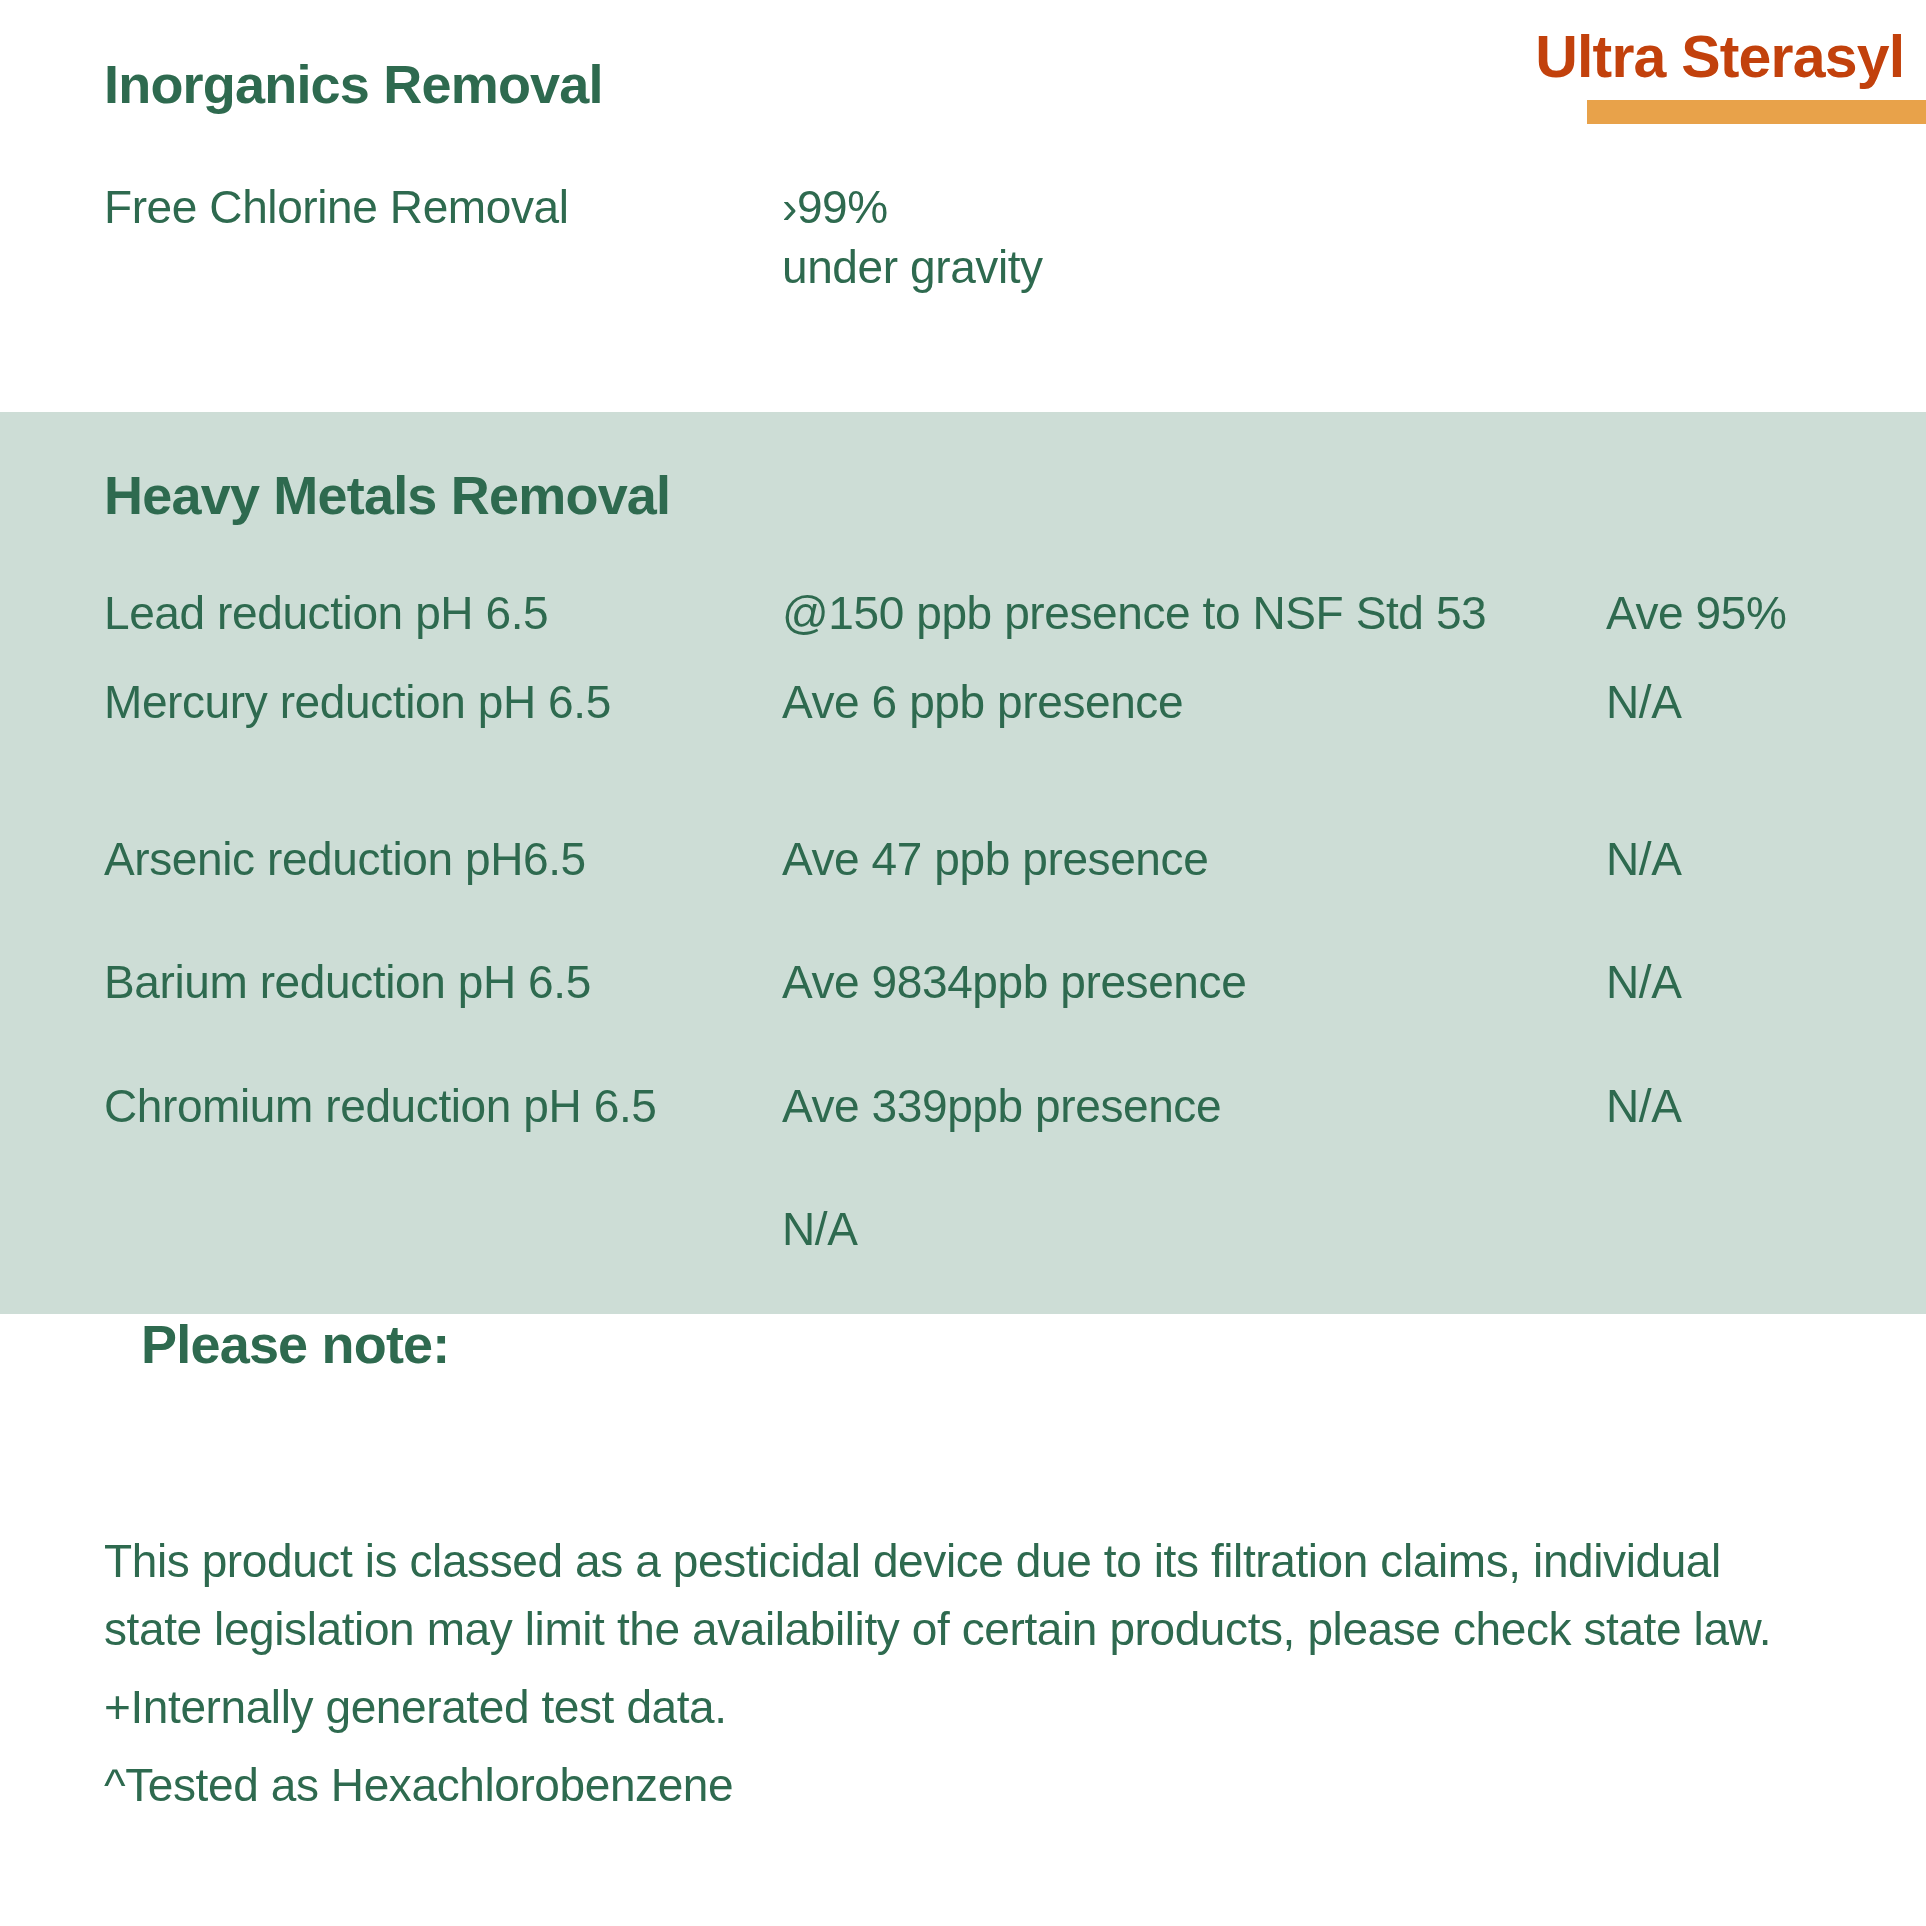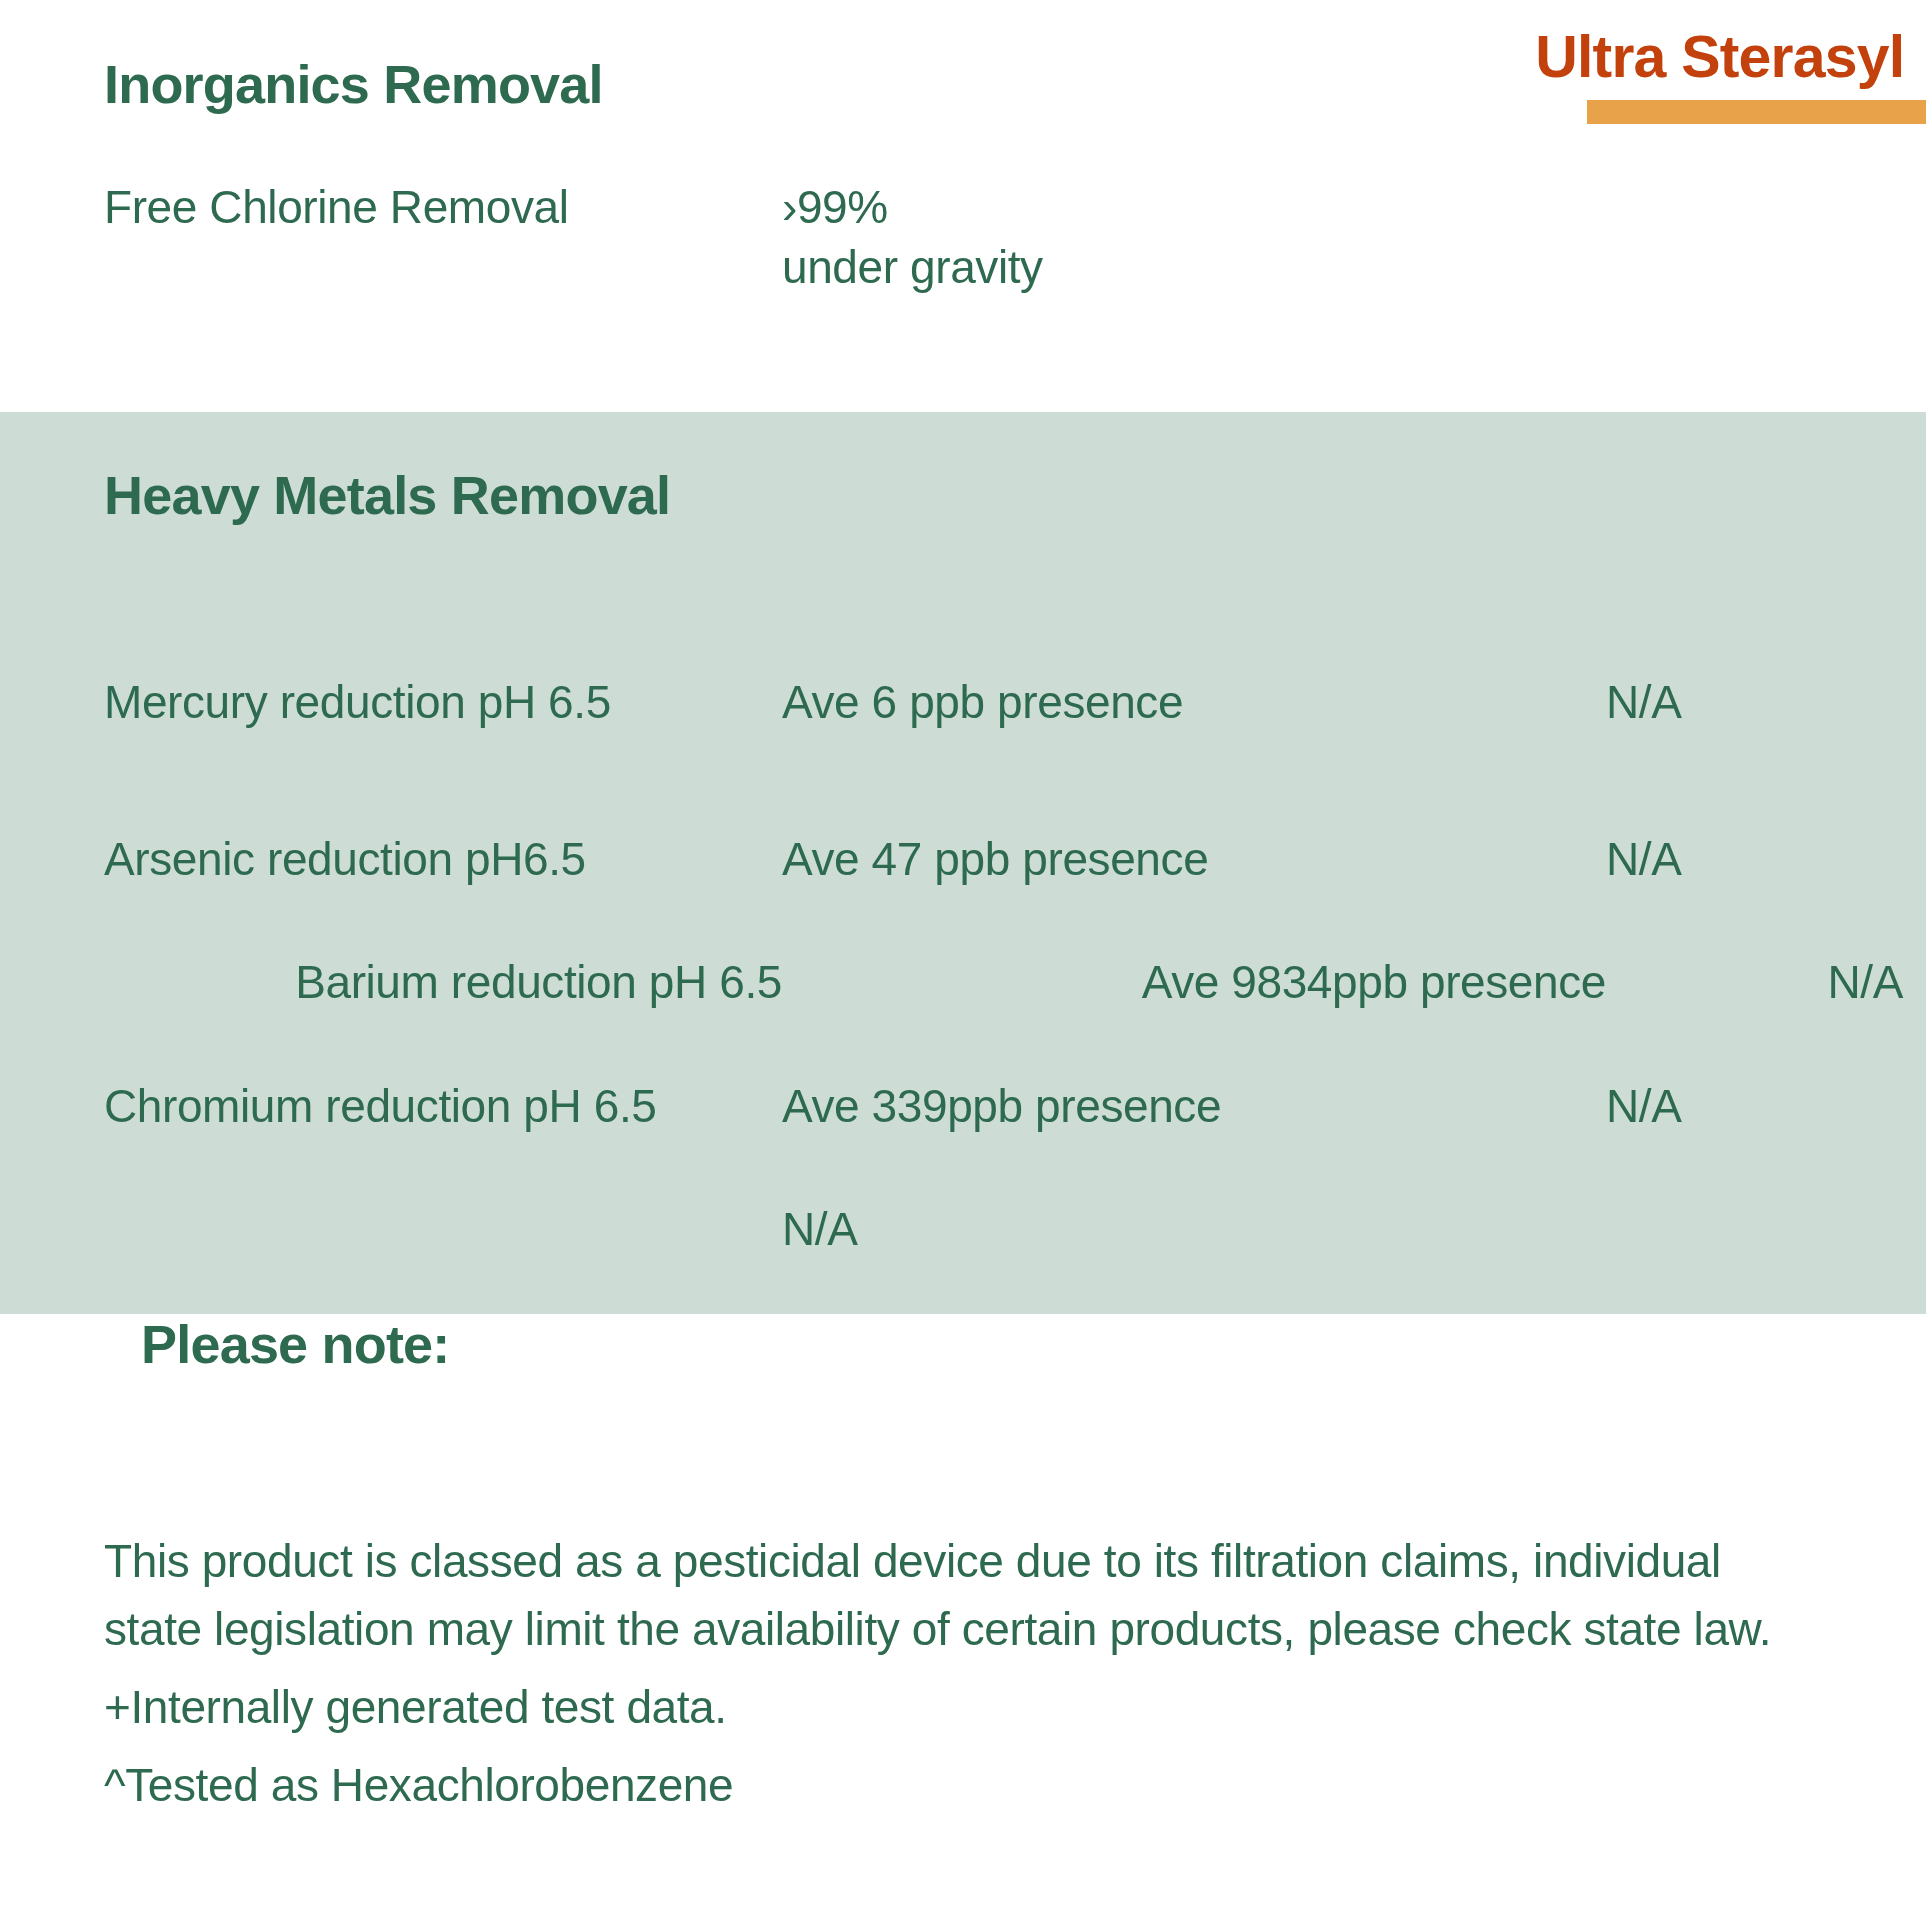--- a/index.html
+++ b/index.html
@@ -38,21 +38,21 @@
   
   .trow{
     position:absolute;left:104px;right:23px;
     display:grid;grid-template-columns:678px 824px auto;
     font-size:46px;font-weight:400;letter-spacing:-0.4px;line-height:60px;
   }
   .row-inorg{top:177px;}
   .hm0{top:583px;}
   .hm1{top:672px;}
   .hm2{top:829px;}
-  .hm3{top:952px;text-align:right;}
+  .hm3{top:952px;}
   .hm4{top:1076px;}
   .hm5{top:1199px;}
   .cell{white-space:nowrap;}
   
   .para{
     position:absolute;left:104px;top:1527px;
     font-size:46px;font-weight:400;letter-spacing:-0.4px;line-height:68px;
   }
   .para .pline{white-space:nowrap;}
   .footnote{
@@ -78,20 +78,25 @@
   <div class="trow row-inorg">
     <div class="cell">Free Chlorine Removal</div>
     <div class="cell">
       <div>›99%</div>
       <div>under gravity</div>
     </div>
   </div>
 
   <div class="heading h-heavy">Heavy Metals Removal</div>
 
+  <div class="trow hm0">
+    <div class="cell">Lead reduction pH 6.5</div>
+    <div class="cell">@150 ppb presence to NSF Std 53</div>
+    <div class="cell">Ave 95%</div>
+  </div>
 
   <div class="trow hm1">
     <div class="cell">Mercury reduction pH 6.5</div>
     <div class="cell">Ave 6 ppb presence</div>
     <div class="cell">N/A</div>
   </div>
 
   <div class="trow hm2">
     <div class="cell">Arsenic reduction pH6.5</div>
     <div class="cell">Ave 47 ppb presence</div>

